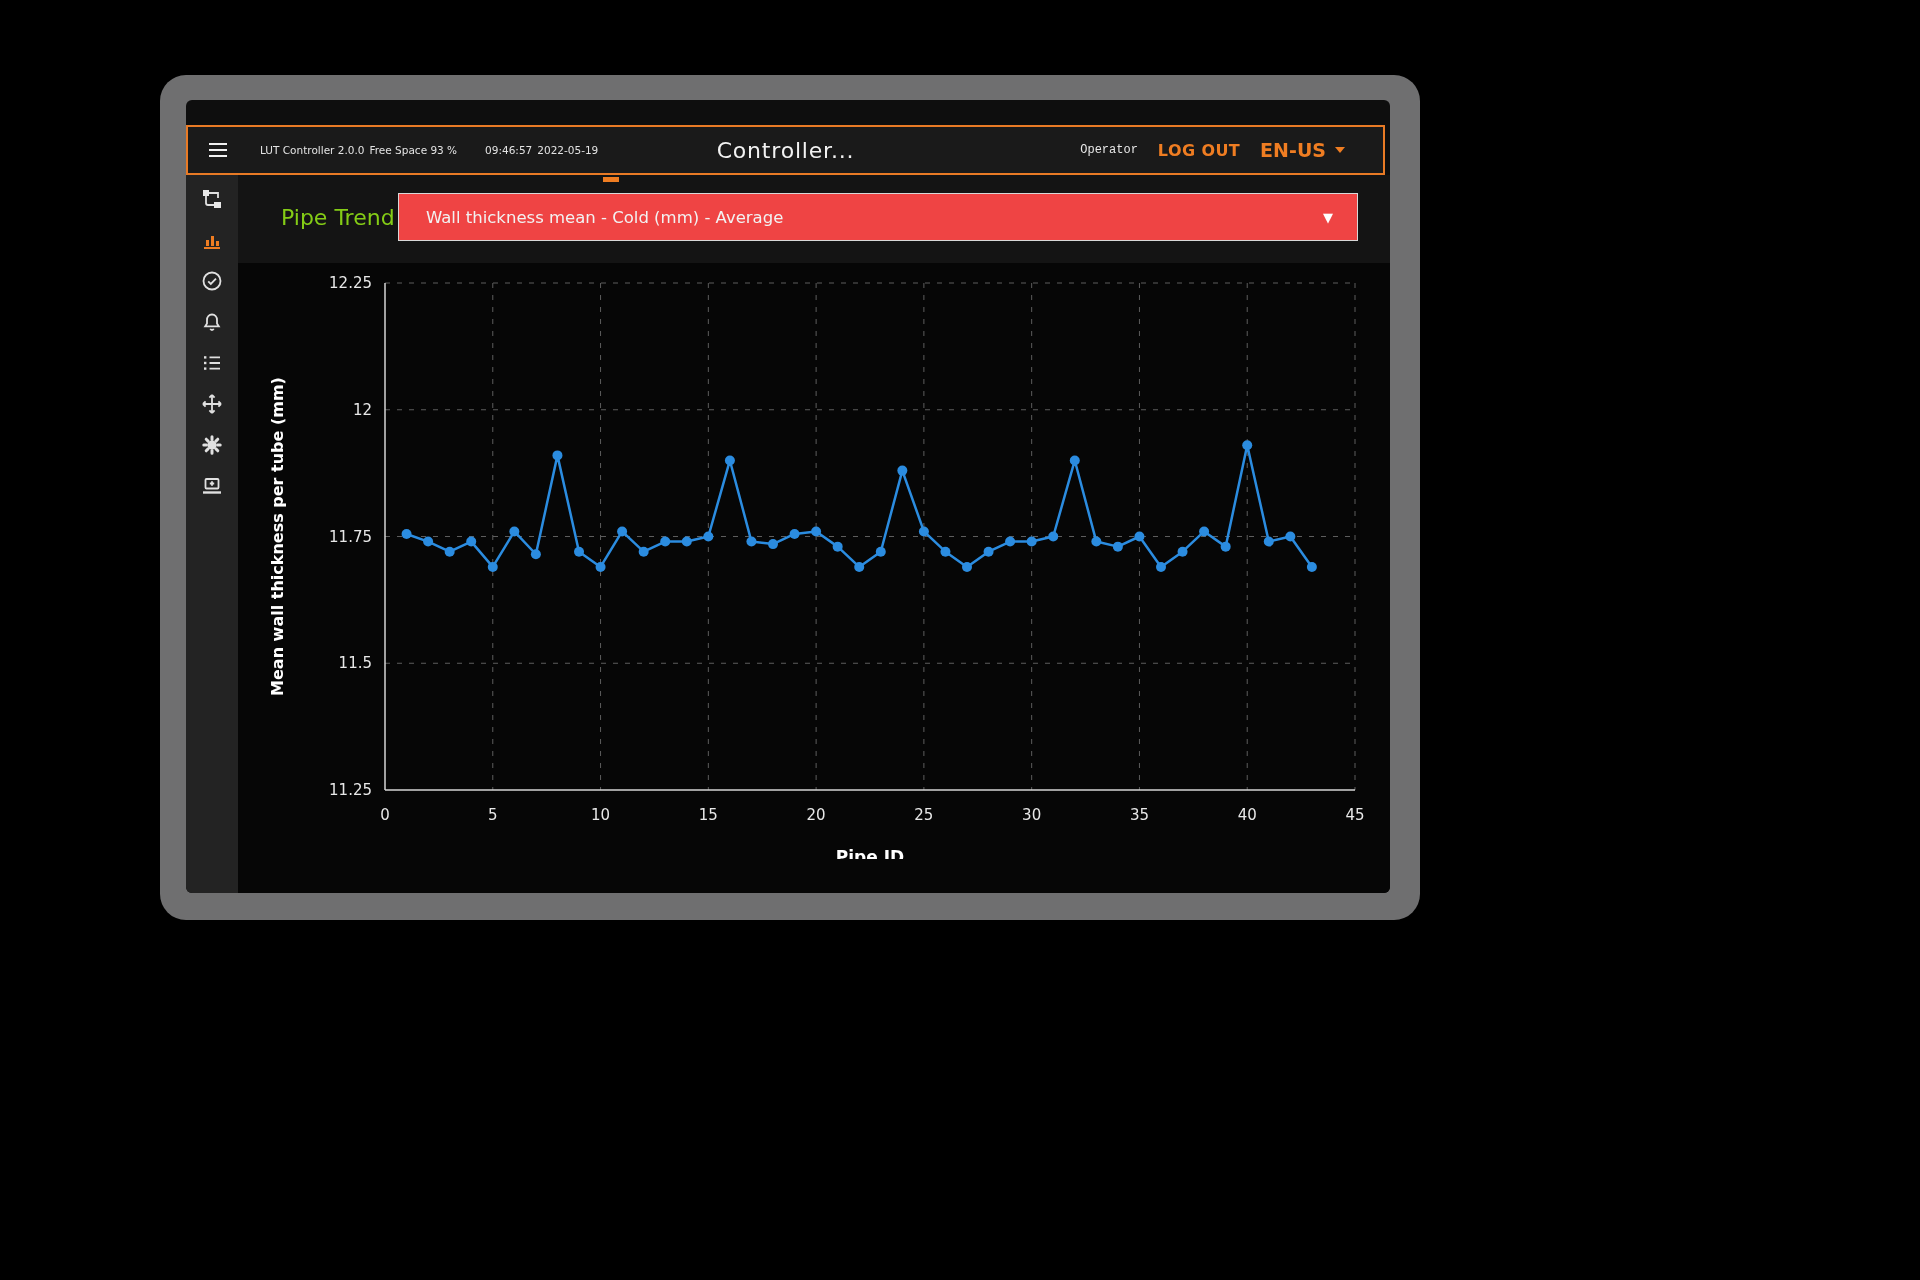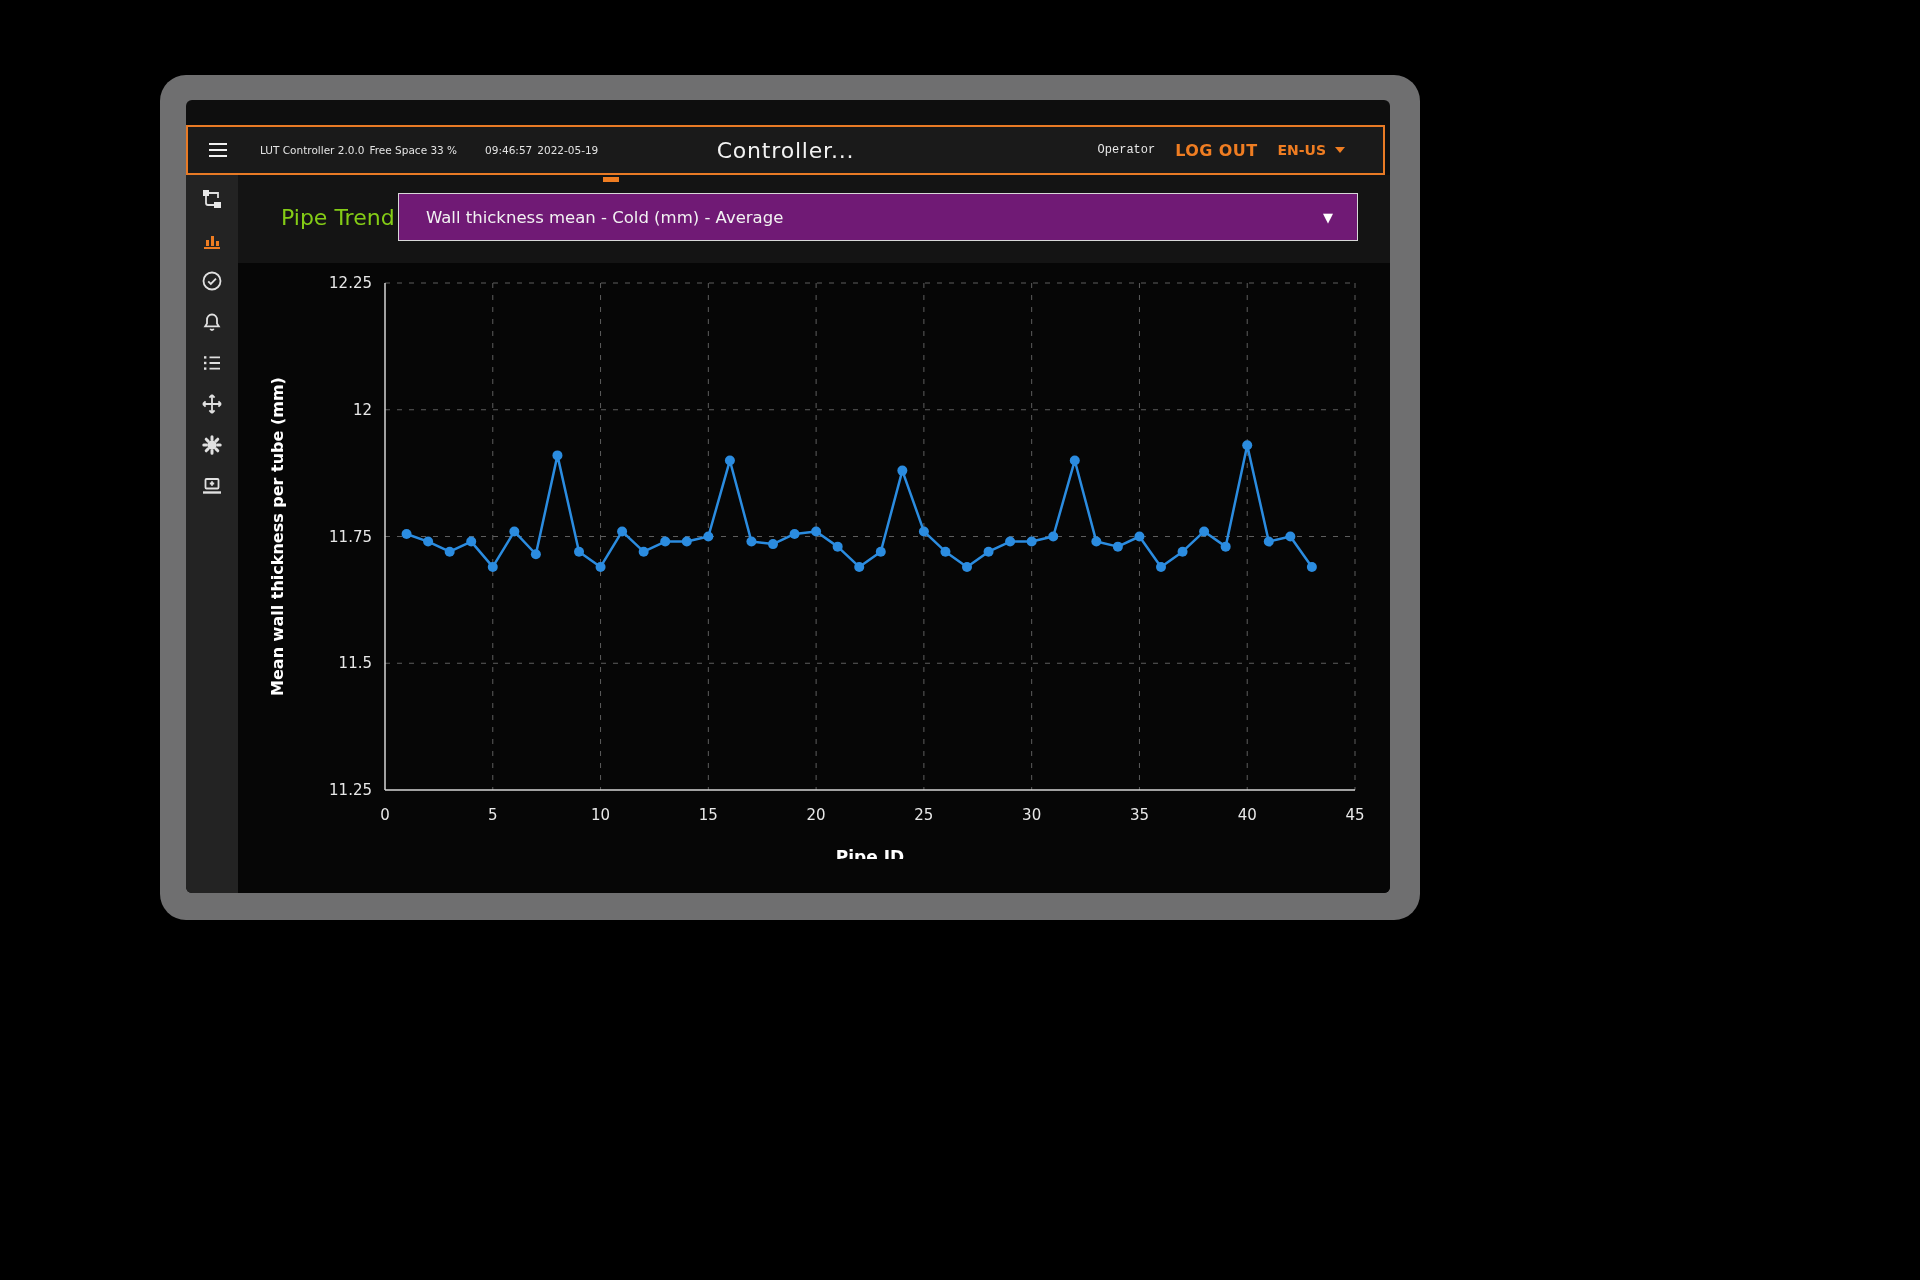--- a/index.html
+++ b/index.html
@@ -14,38 +14,38 @@
   .hdr{position:absolute;left:0;top:25px;right:5px;height:50px;background:#1a1a1a;
        border:2px solid #e87a25;box-sizing:border-box;display:flex;align-items:center;}
   .hamburger{background:none;border:none;margin-left:16px;padding:4px;cursor:pointer;display:flex;}
   .sysinfo{display:flex;gap:28px;margin-left:28px;}
   .sysinfo .col{display:flex;flex-direction:row;gap:5px;font-size:10.5px;color:#e3e3e3;white-space:nowrap;}
   .hdr-title{position:absolute;left:0;right:0;text-align:center;font-size:22px;color:#f2f2f2;
        letter-spacing:.8px;pointer-events:none;}
   .hdr-right{margin-left:auto;display:flex;align-items:center;gap:20px;padding-right:38px;}
   .role{font-size:12px;color:#e8e8e8;font-family:Liberation Mono, monospace;}
   .logout{font-size:16px;font-weight:bold;color:#ef7d22;letter-spacing:.4px;cursor:pointer;text-decoration:none;}
-  .lang{display:flex;align-items:center;gap:9px;font-size:14px;font-weight:bold;color:#ef7d22;cursor:pointer;}
+  .lang{display:flex;align-items:center;gap:9px;font-size:19px;font-weight:bold;color:#ef7d22;cursor:pointer;}
   .caret-down{width:0;height:0;border-left:5px solid transparent;border-right:5px solid transparent;
        border-top:6px solid #ef7d22;}
 
   
   .sidebar{position:absolute;left:0;top:75px;bottom:0;width:52px;background:#232323;
        display:flex;flex-direction:column;align-items:center;padding-top:3px;box-sizing:border-box;}
   .side-btn{width:52px;height:41px;display:flex;align-items:center;justify-content:center;
        background:none;border:none;cursor:pointer;padding:0;}
   .side-btn svg{stroke:#e0e0e0;}
   .side-btn.active svg{stroke:#ef7d22;}
 
   
   .main{position:absolute;left:52px;top:75px;right:0;bottom:0;background:#060606;}
   .toolbar{position:absolute;left:0;top:0;width:100%;height:88px;background:#141414;}
   .indicator{position:absolute;left:365px;top:2px;width:16px;height:5px;background:#ef7d22;}
   .trend-label{position:absolute;left:43px;top:30px;font-size:22px;color:#84cc16;}
-  .dropdown{position:absolute;left:160px;top:18px;width:960px;height:48px;background:#701a75;
+  .dropdown{position:absolute;left:160px;top:18px;width:960px;height:48px;background:#ef4444;
        border:1px solid #d8d8d8;box-sizing:border-box;display:flex;align-items:center;
        padding:0 24px 0 27px;color:#f2f2f2;font-size:16.5px;cursor:pointer;}
   .dd-caret{margin-left:auto;color:#fff;font-size:13px;}
   #chart{position:absolute;left:0;top:88px;width:1152px;height:596px;display:block;}
   #chart text{font-family:"DejaVu Sans","Liberation Sans",sans-serif;}
 </style>
 </head>
 <body>
 
 <div class="stage">
@@ -54,21 +54,21 @@
 
       <header class="hdr">
         <button class="hamburger">
           <svg width="20" height="16" viewBox="0 0 20 16" fill="none">
             <path d="M1 2 h18 M1 8 h18 M1 14 h18" stroke="#f0f0f0" stroke-width="2"></path>
           </svg>
         </button>
         <div class="sysinfo">
           <div class="col">
             <span>LUT Controller 2.0.0</span>
-            <span>Free Space 33 %</span>
+            <span>Free Space 93 %</span>
           </div>
           <div class="col">
             <span>09:46:57</span>
             <span>2022-05-19</span>
           </div>
         </div>
         <div class="hdr-title">Controller...</div>
         <div class="hdr-right">
           <span class="role">Operator</span>
           <a class="logout">LOG OUT</a>

